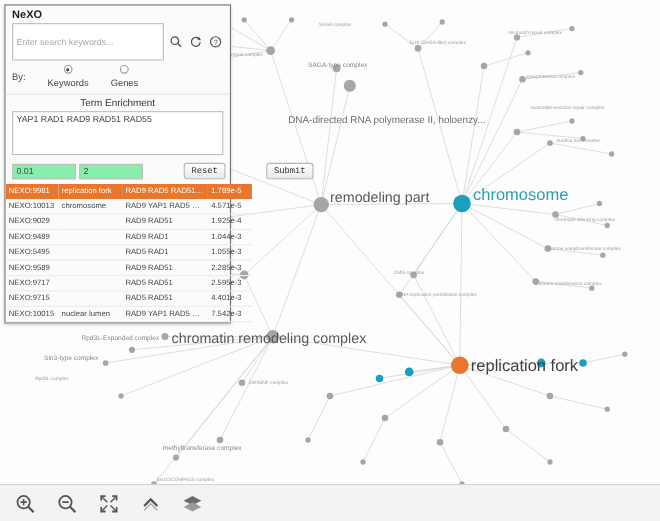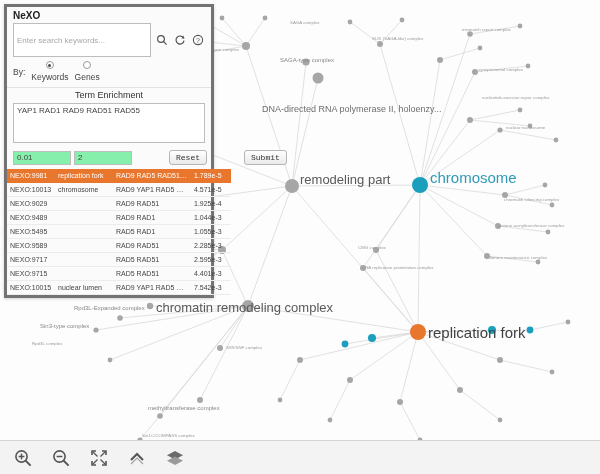--- a/index.html
+++ b/index.html
@@ -44,21 +44,21 @@
   .net-label.accent { color: #2e9bb5; }
   .net-label.dark   { color: #404142; }
 
   
   #panel {
     position: absolute;
     left: 4px;
     top: 4px;
     width: 204px;
     background: #fbfbfb;
-    border: 3px solid #737373;
+    border: 1px solid #737373;
     box-shadow: 0 1px 3px rgba(0,0,0,0.18);
     font-size: 9px;
     color: #333;
   }
   #panel-title {
     padding: 3px 6px 2px 6px;
     font-size: 10px;
     font-weight: bold;
     color: #222;
   }
@@ -90,21 +90,21 @@
     background: transparent;
     padding: 0;
     cursor: pointer;
     display: flex;
     align-items: center;
     justify-content: center;
   }
   .by-row {
     display: flex;
     align-items: center;
-    gap: 6px;
+    gap: 20px;
     padding-bottom: 5px;
     font-size: 8.5px;
     color: #444;
   }
   .radio-wrap { display: flex; align-items: center; gap: 3px; flex-direction: column; }
   .radio {
     width: 8px; height: 8px;
     border-radius: 50%;
     border: 1px solid #9a9a9a;
     background: #fff;

